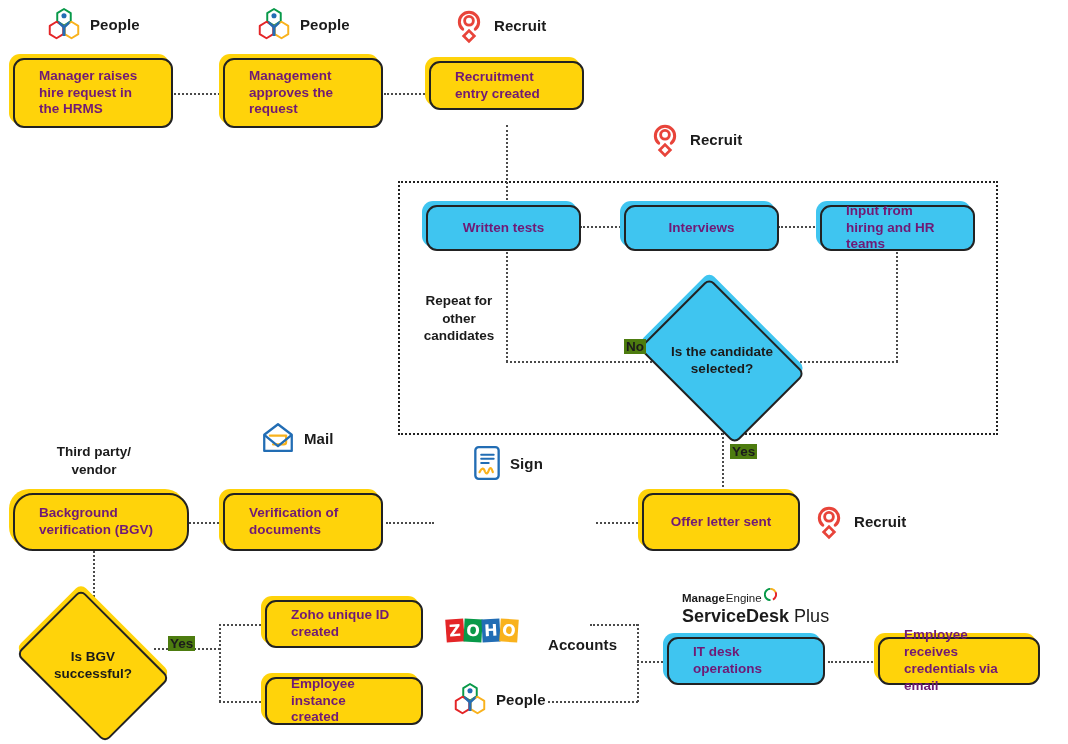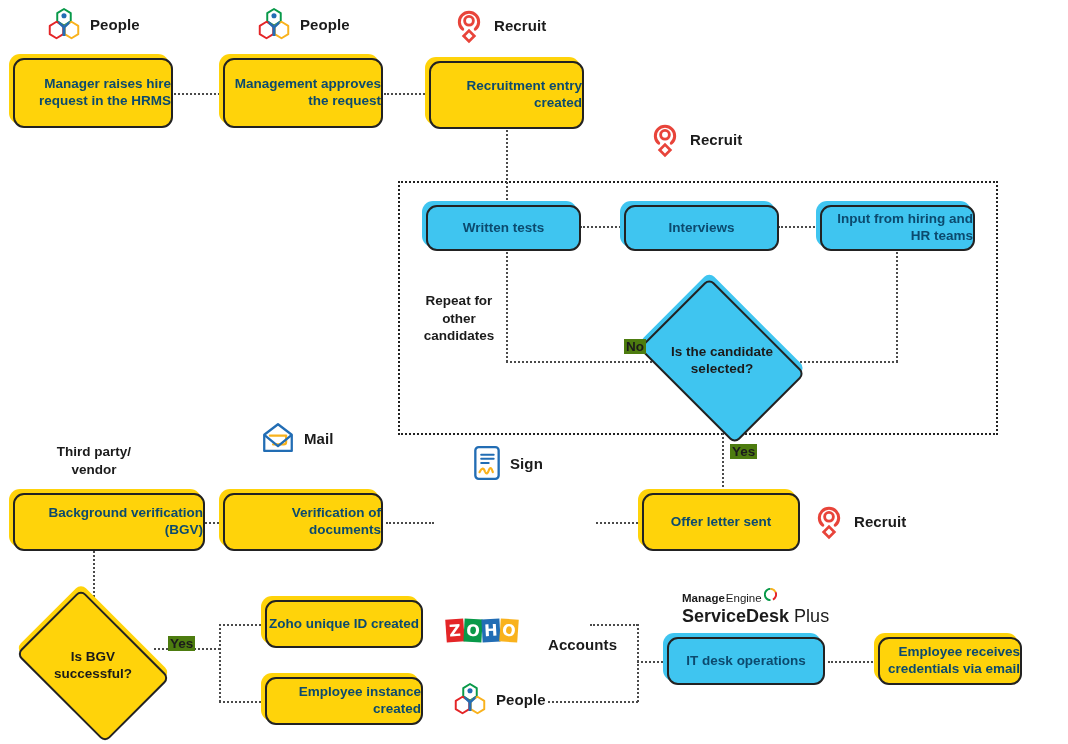--- a/index.html
+++ b/index.html
@@ -19,28 +19,28 @@
     overflow: hidden;
   }
 
   
   .node {
     position: absolute;
     box-sizing: border-box;
     display: flex;
     align-items: center;
     justify-content: center;
-    text-align: right;
+    text-align: left;
     font-weight: bold;
     font-size: 13.5px;
     line-height: 1.25;
-    color: #0c4a6e;
+    color: #701a75;
     border: 2.2px solid #222222;
     border-radius: 11px;
-    padding: 4px 0;
+    padding: 4px 24px;
     z-index: 5;
   }
   .node .node-label { display: block; }
 
   .node.yellow {
     background: #FFD30A;
     box-shadow: -4px -4px 0 0 #FFD30A;
   }
   .node.blue {
     background: #3FC5F0;
@@ -345,21 +345,21 @@
   </div>
 
   <div class="node yellow" style="left:13px; top:58px; width:160px; height:70px;">
     <span class="node-label">Manager raises hire request in the HRMS</span>
   </div>
 
   <div class="node yellow" style="left:223px; top:58px; width:160px; height:70px;">
     <span class="node-label">Management approves the request</span>
   </div>
 
-  <div class="node yellow" style="left:429px; top:61px; width:155px; height:68px;">
+  <div class="node yellow" style="left:429px; top:61px; width:155px; height:49px;">
     <span class="node-label">Recruitment entry created</span>
   </div>
 
   <div class="node blue" style="left:426px; top:205px; width:155px; height:46px;">
     <span class="node-label">Written tests</span>
   </div>
 
   <div class="node blue" style="left:624px; top:205px; width:155px; height:46px;">
     <span class="node-label">Interviews</span>
   </div>
@@ -372,21 +372,21 @@
     <div class="diamond-shape"></div>
     <div class="diamond-text">Is the candidate selected?</div>
   </div>
 
   <div class="plain-label" style="left:416px; top:292px; width:86px; text-align:center;">Repeat for other candidates</div>
   <div class="edge-label" style="left:624px; top:339px;">No</div>
   <div class="edge-label" style="left:730px; top:444px;">Yes</div>
 
   <div class="plain-label" style="left:36px; top:443px; width:116px; text-align:center;">Third party/ vendor</div>
 
-  <div class="node yellow" style="left:13px; top:493px; width:192px; height:58px;">
+  <div class="node yellow" style="left:13px; top:493px; width:176px; height:58px;border-radius:20px;">
     <span class="node-label">Background verification (BGV)</span>
   </div>
 
   <div class="node yellow" style="left:223px; top:493px; width:160px; height:58px;">
     <span class="node-label">Verification of documents</span>
   </div>
 
 
   <div class="node yellow" style="left:642px; top:493px; width:158px; height:58px;">
     <span class="node-label">Offer letter sent</span>
@@ -404,17 +404,17 @@
   </div>
 
   <div class="node yellow" style="left:265px; top:677px; width:158px; height:48px;">
     <span class="node-label">Employee instance created</span>
   </div>
 
   <div class="node blue" style="left:667px; top:637px; width:158px; height:48px;">
     <span class="node-label">IT desk operations</span>
   </div>
 
-  <div class="node yellow" style="left:878px; top:637px; width:144px; height:48px;">
+  <div class="node yellow" style="left:878px; top:637px; width:162px; height:48px;">
     <span class="node-label">Employee receives credentials via email</span>
   </div>
 
 </div>
 
 </body></html>

